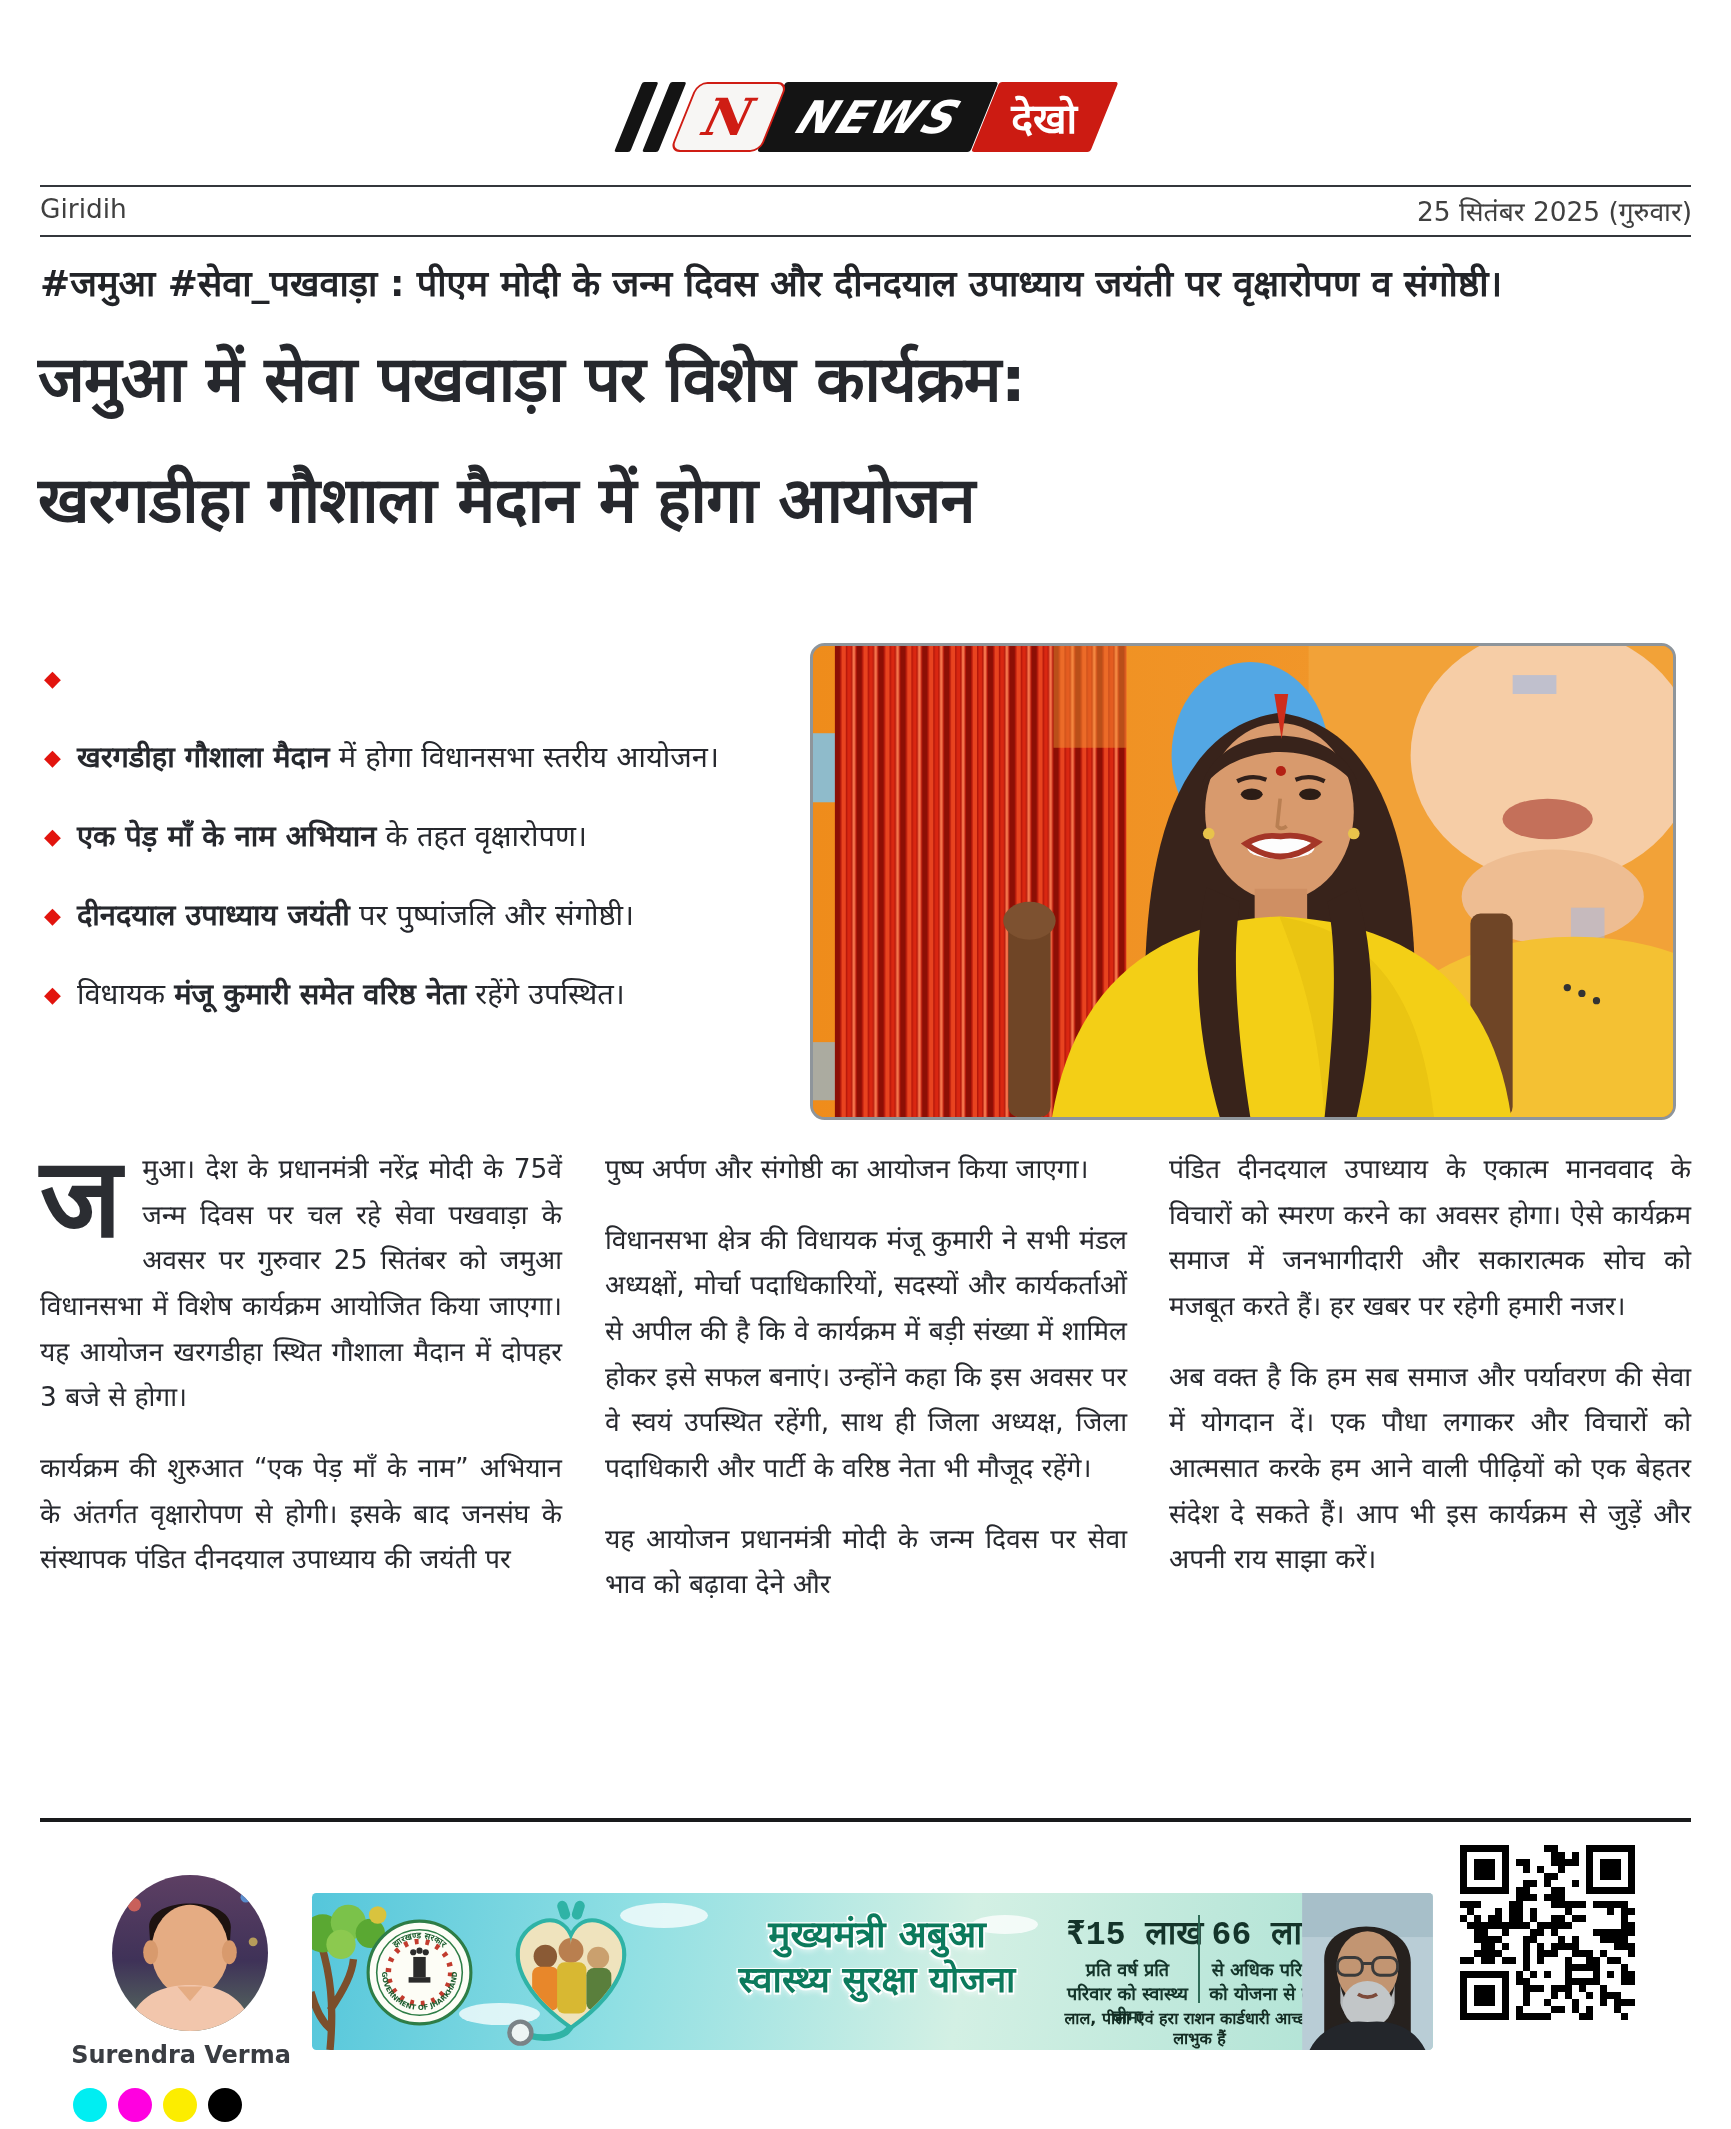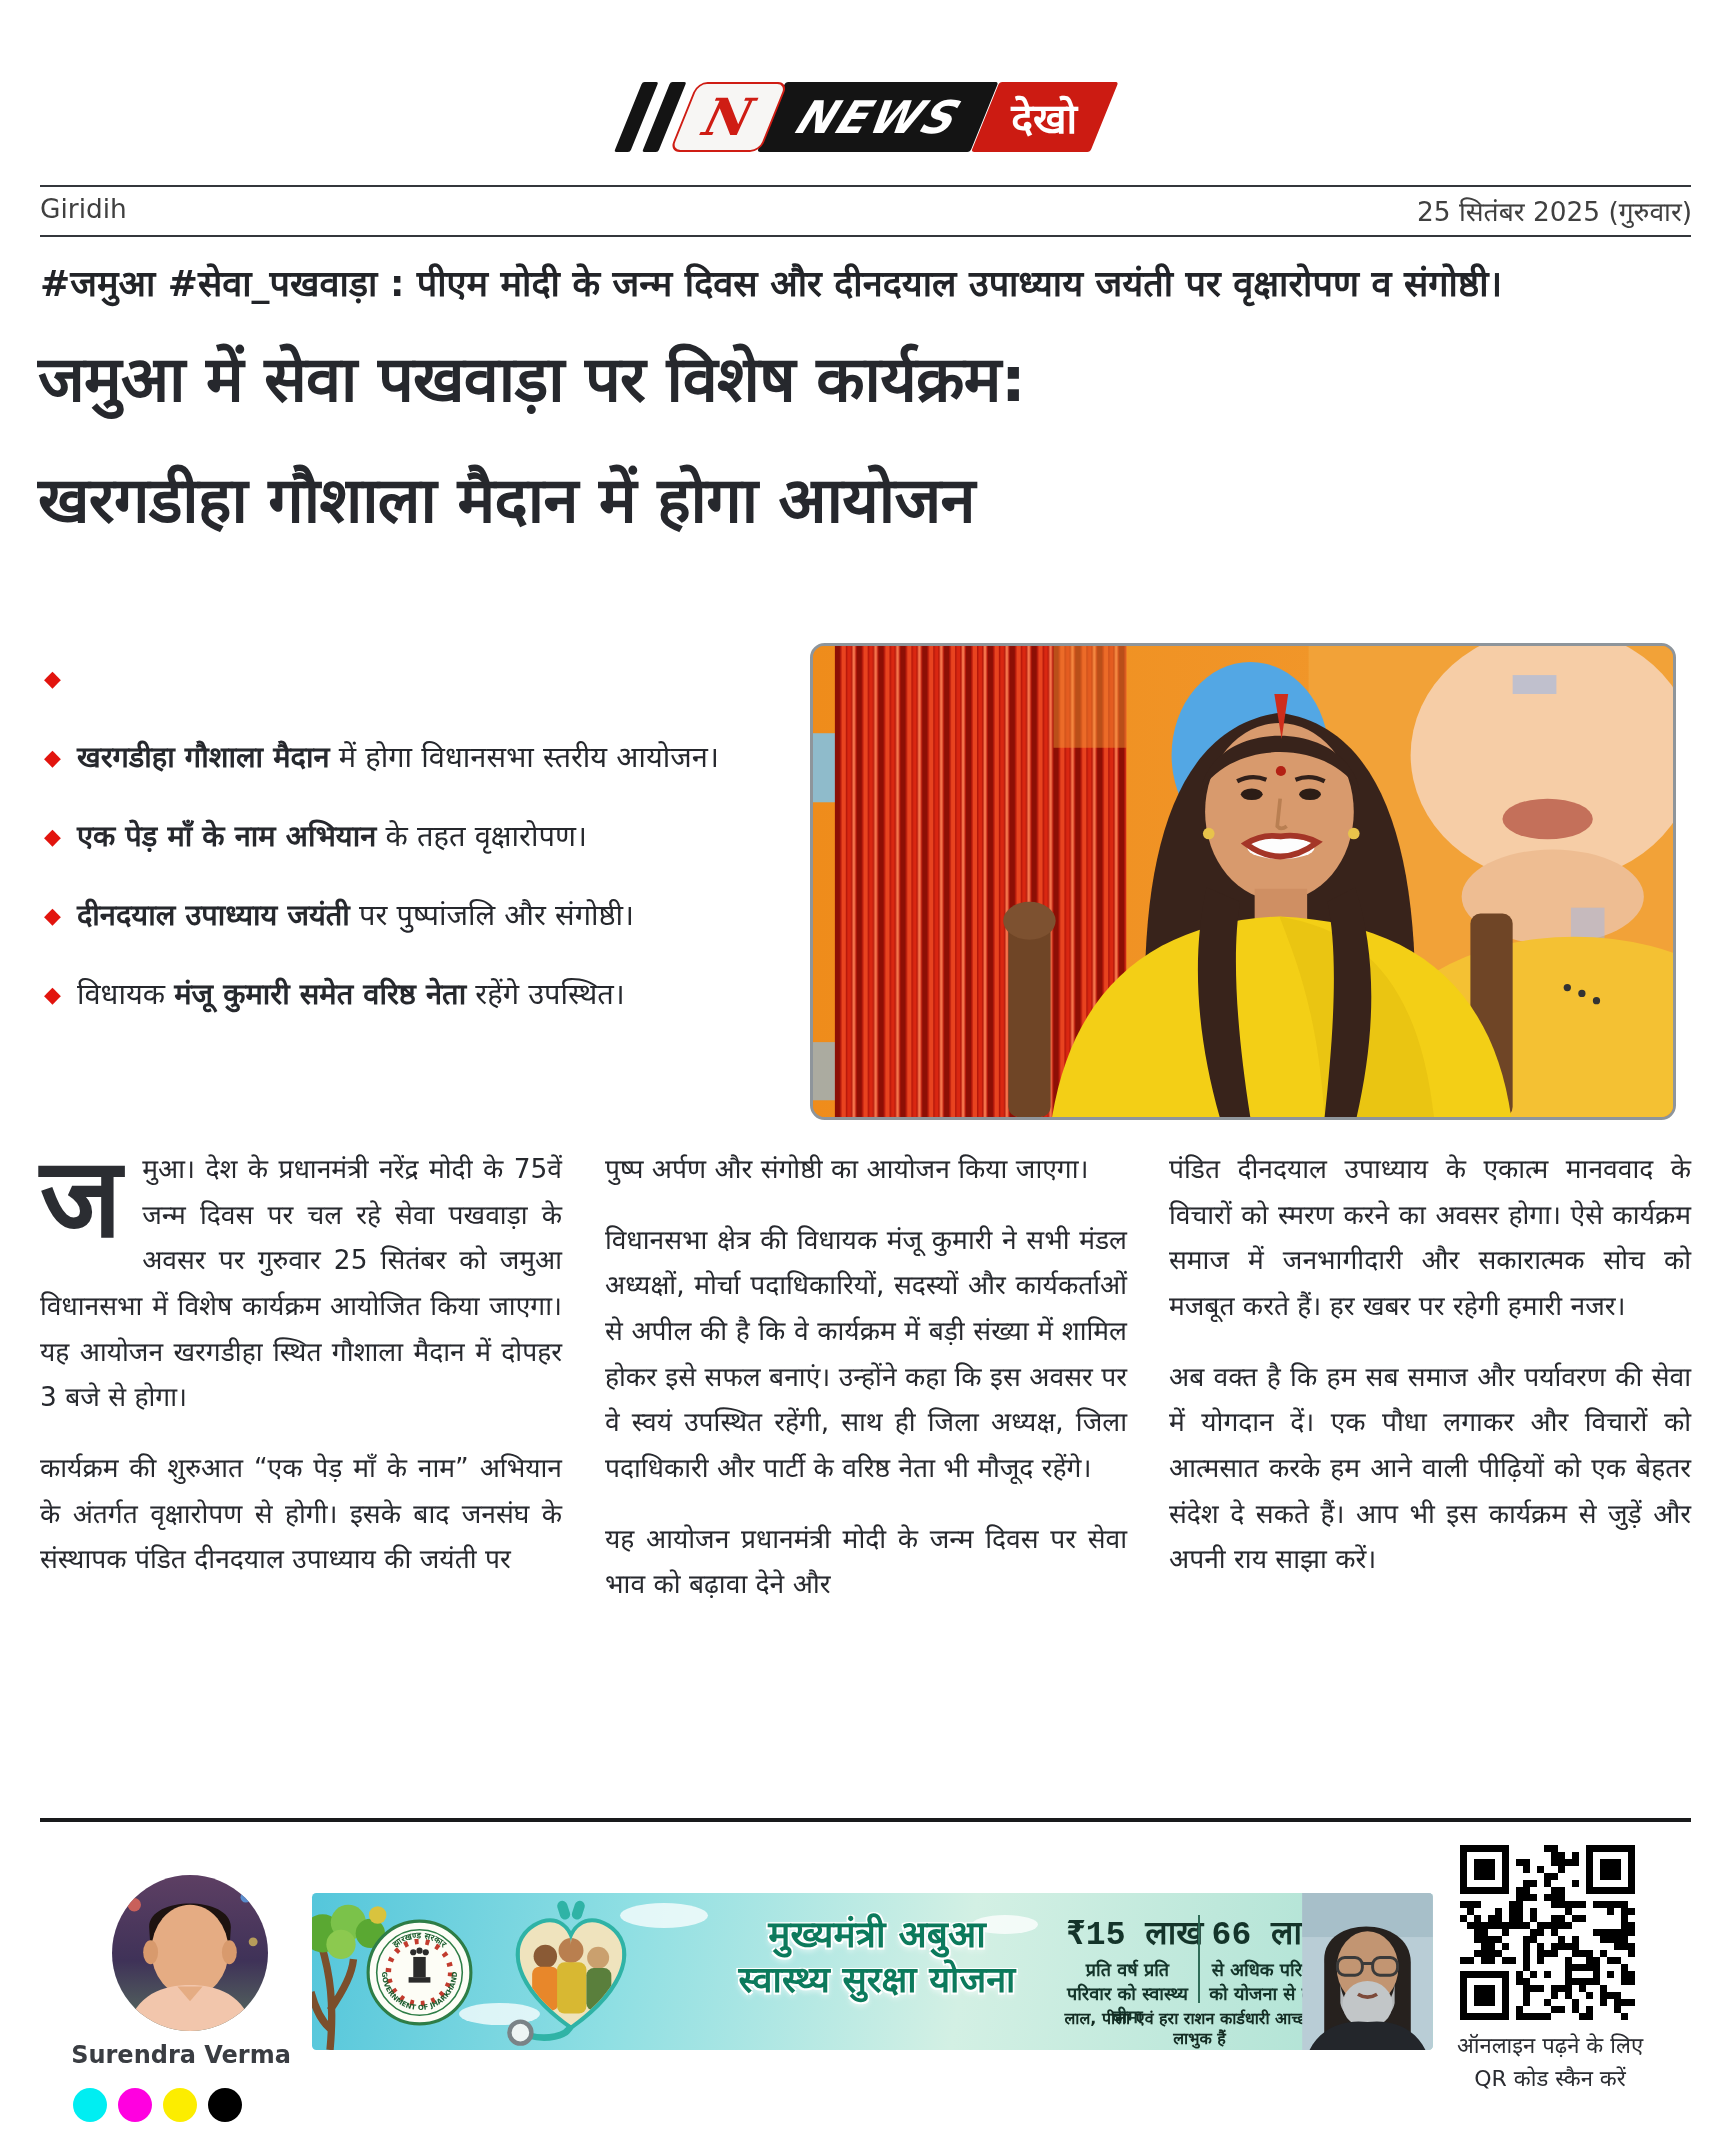--- a/index.html
+++ b/index.html
@@ -543,19 +543,15 @@
           <rect x="2" y="2" width="3" height="3"></rect>
         <rect x="18" y="0" width="7" height="7"></rect>
           <rect x="19" y="1" width="5" height="5" fill="#fff"></rect>
           <rect x="20" y="2" width="3" height="3"></rect>
         <rect x="0" y="18" width="7" height="7"></rect>
           <rect x="1" y="19" width="5" height="5" fill="#fff"></rect>
           <rect x="2" y="20" width="3" height="3"></rect>
       </g>
     </svg>
   </div>
-  <div class="qr-caption">
-    <div>ऑनलाइन पढ़ने के लिए</div>
-    <div>QR कोड स्कैन करें</div>
-  </div>
 
 </div>
 
 
 </body></html>

